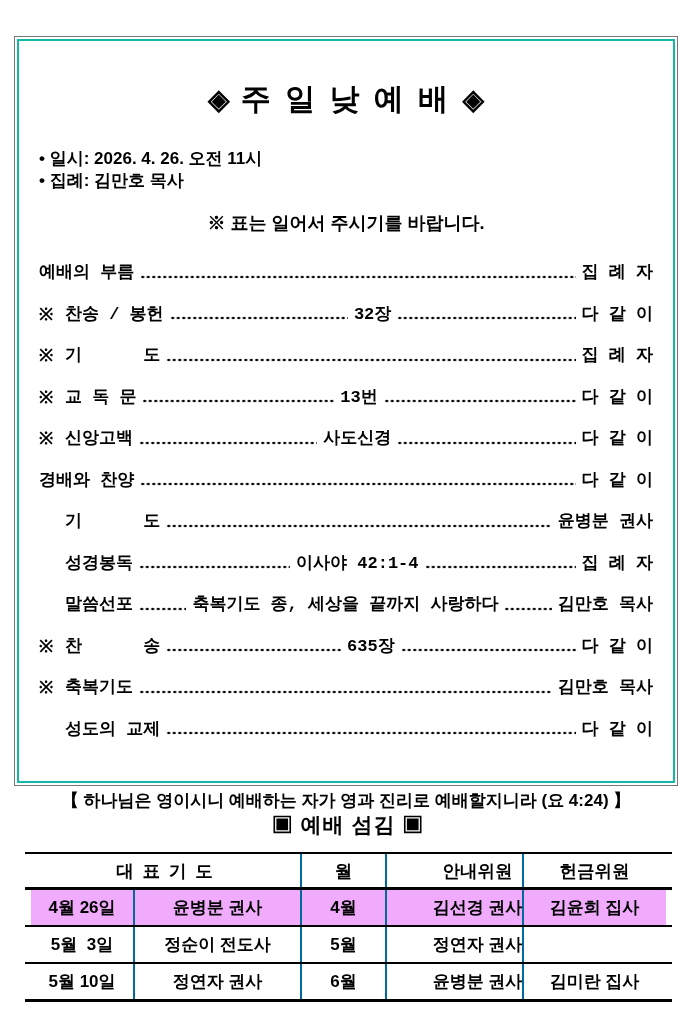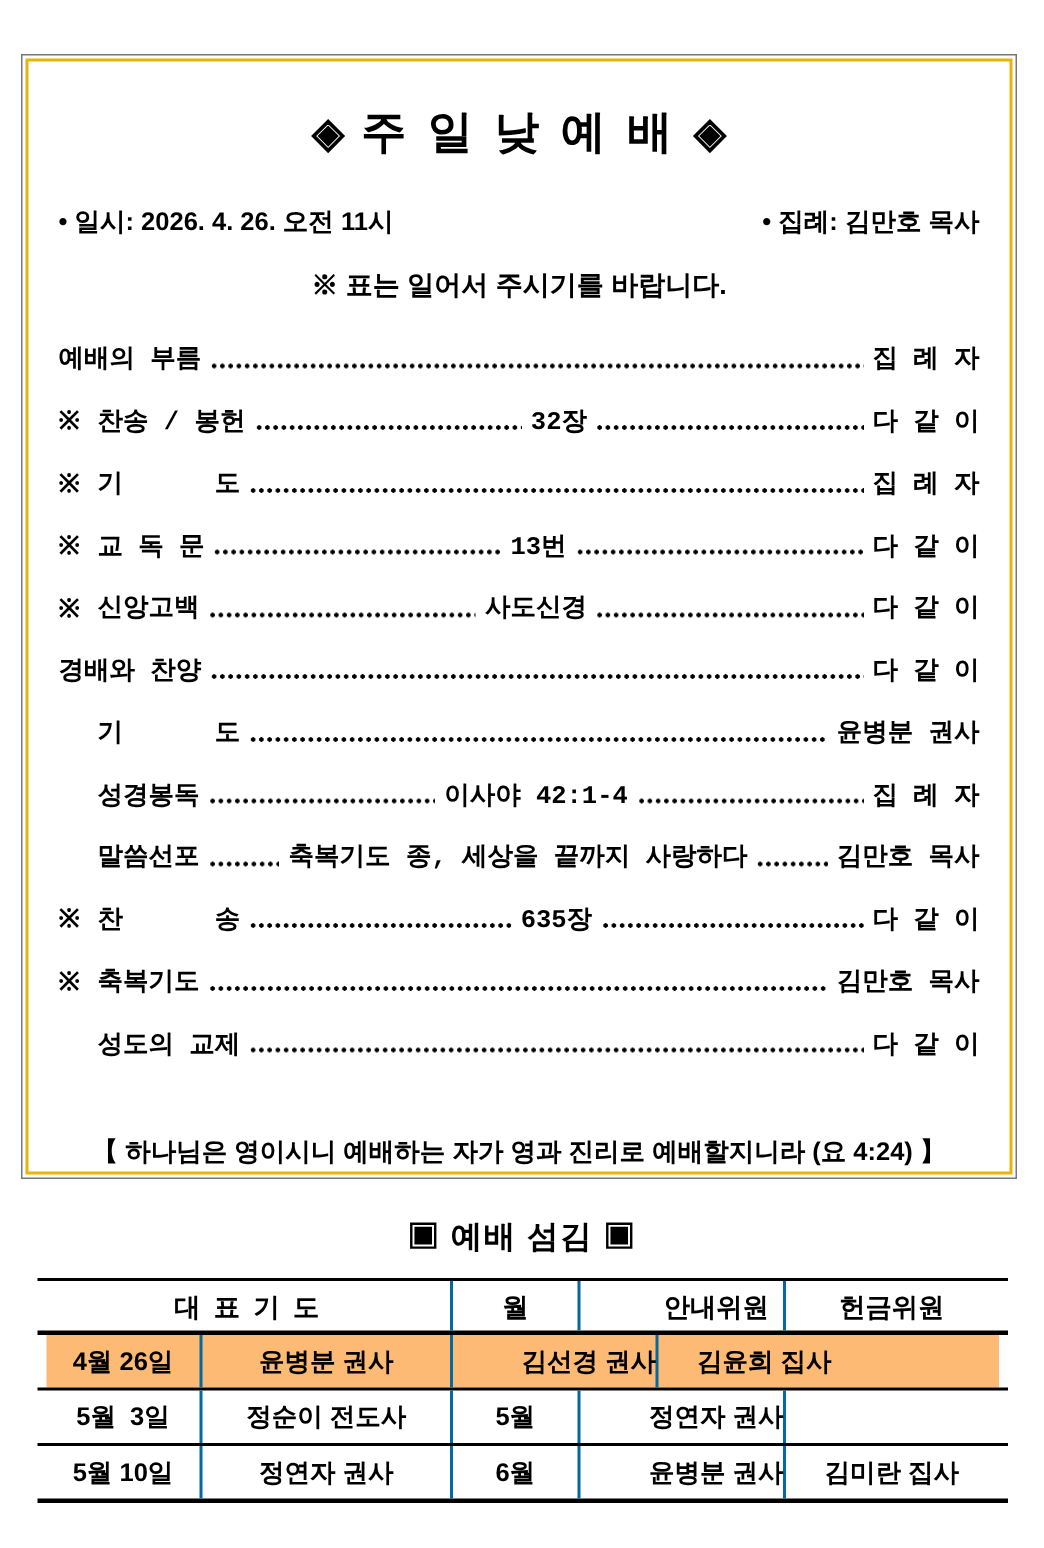--- a/index.html
+++ b/index.html
@@ -12,42 +12,43 @@
     position: relative;
     overflow: hidden;
   }
 
   
   .worship-box {
     position: absolute;
     left: 17px; top: 39px;
     width: 658px; height: 744px;
     box-sizing: border-box;
-    border: 2px solid #eab308;
+    border: 2px solid #14b8a6;
     outline: 1px solid #777;
     outline-offset: 2px;
-    padding: 4px 20px;
+    padding: 14px 20px;
     background: #fff;
   }
   .service-title {
     margin-top: 26px;
     text-align: center;
     font-size: 30px;
     line-height: 36px;
     letter-spacing: 3px;
     white-space: pre;
   }
   .service-title .diamond { font-size: 28px; letter-spacing: 0; }
   .meta-row {
     margin-top: 30px;
     display: flex;
     justify-content: space-between;
     font-size: 17px;
     line-height: 22px;
     white-space: pre;
+    flex-direction: column;
   }
   .standing-note {
     margin-top: 20px;
     text-align: center;
     font-size: 18px;
     line-height: 22px;
   }
   .order-list { margin-top: 17px; }
   .item {
     display: flex;
@@ -100,21 +101,21 @@
   .hline.thick { height: 3px; }
   .hline.top { height: 2px; }
   .hline.thin { height: 2px; }
   .srow {
     display: flex;
     margin: 0 6px;
     align-items: center;
   }
   .srow.header { height: 33px; font-size: 17.5px; }
   .srow.body { height: 35px; font-size: 17px; }
-  .srow.hl { background: #fdba74; }
+  .srow.hl { background: #f0abfc; }
   .cell {
     box-sizing: border-box;
     text-align: center;
     white-space: pre;
     align-self: stretch;
     display: flex;
     align-items: center;
     justify-content: center;
   }
   .vline { border-right: 2px solid #0369a1; }
@@ -233,20 +234,21 @@
     <div class="srow header">
       <div class="cell w-merged vline">대 표 기 도</div>
       <div class="cell w-month vline">월</div>
       <div class="cell w-usher vline">안내위원</div>
       <div class="cell w-offer">헌금위원</div>
     </div>
     <div class="hline thick"></div>
     <div class="srow body hl">
       <div class="cell w-date vline">4월 26일</div>
       <div class="cell w-name vline">윤병분 권사</div>
+      <div class="cell w-month vline">4월</div>
       <div class="cell w-usher vline">김선경 권사</div>
       <div class="cell w-offer">김윤희 집사</div>
     </div>
     <div class="hline thin"></div>
     <div class="srow body">
       <div class="cell w-date vline">5월  3일</div>
       <div class="cell w-name vline">정순이 전도사</div>
       <div class="cell w-month vline">5월</div>
       <div class="cell w-usher vline">정연자 권사</div>
     </div>

